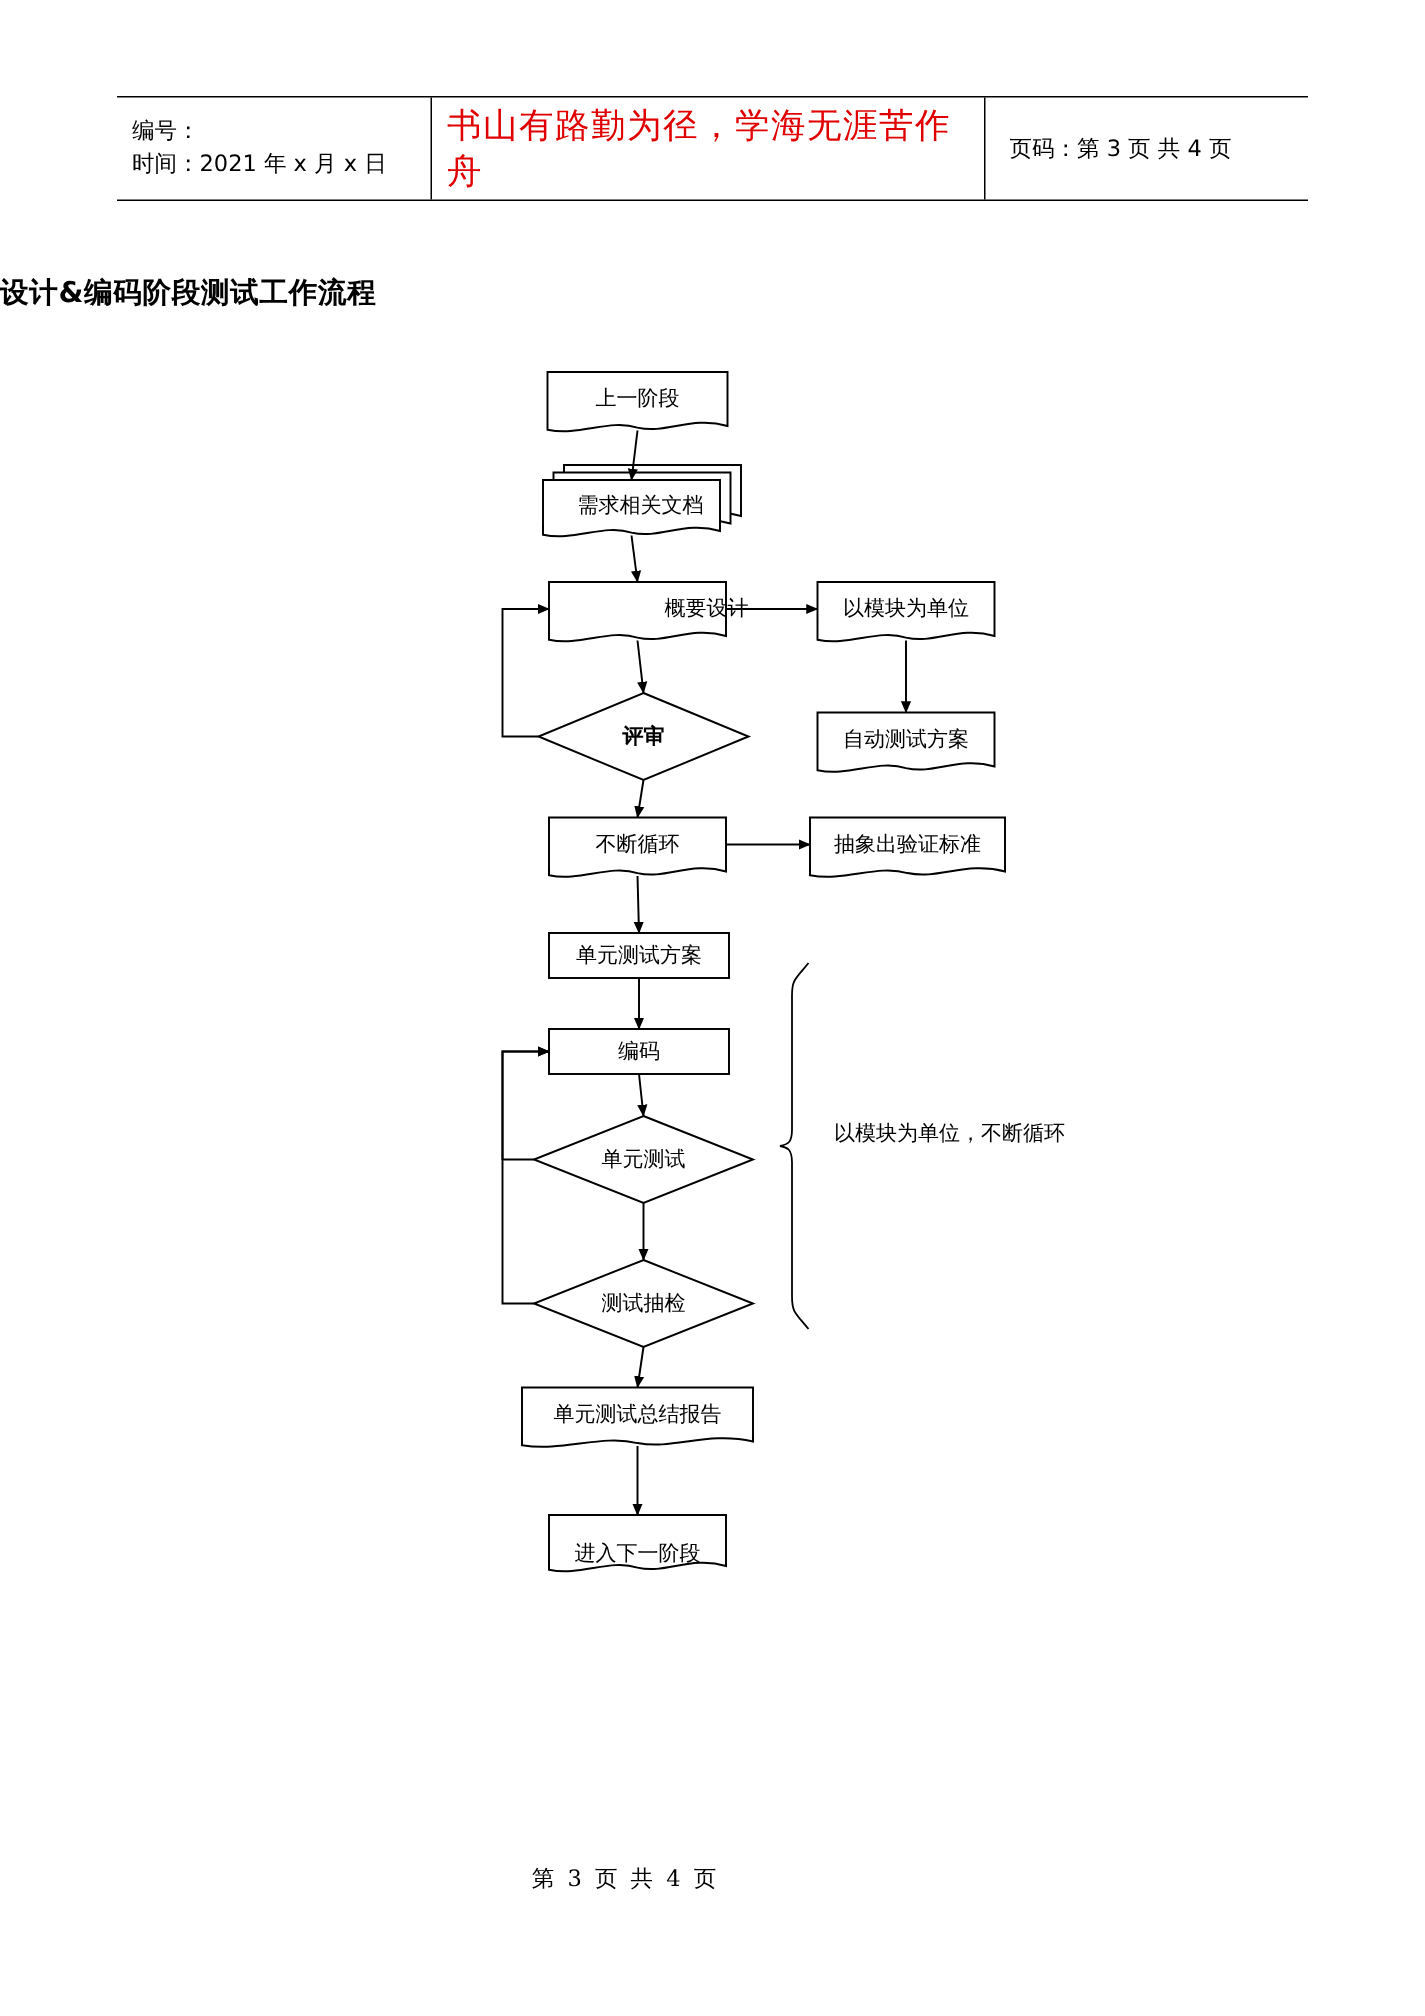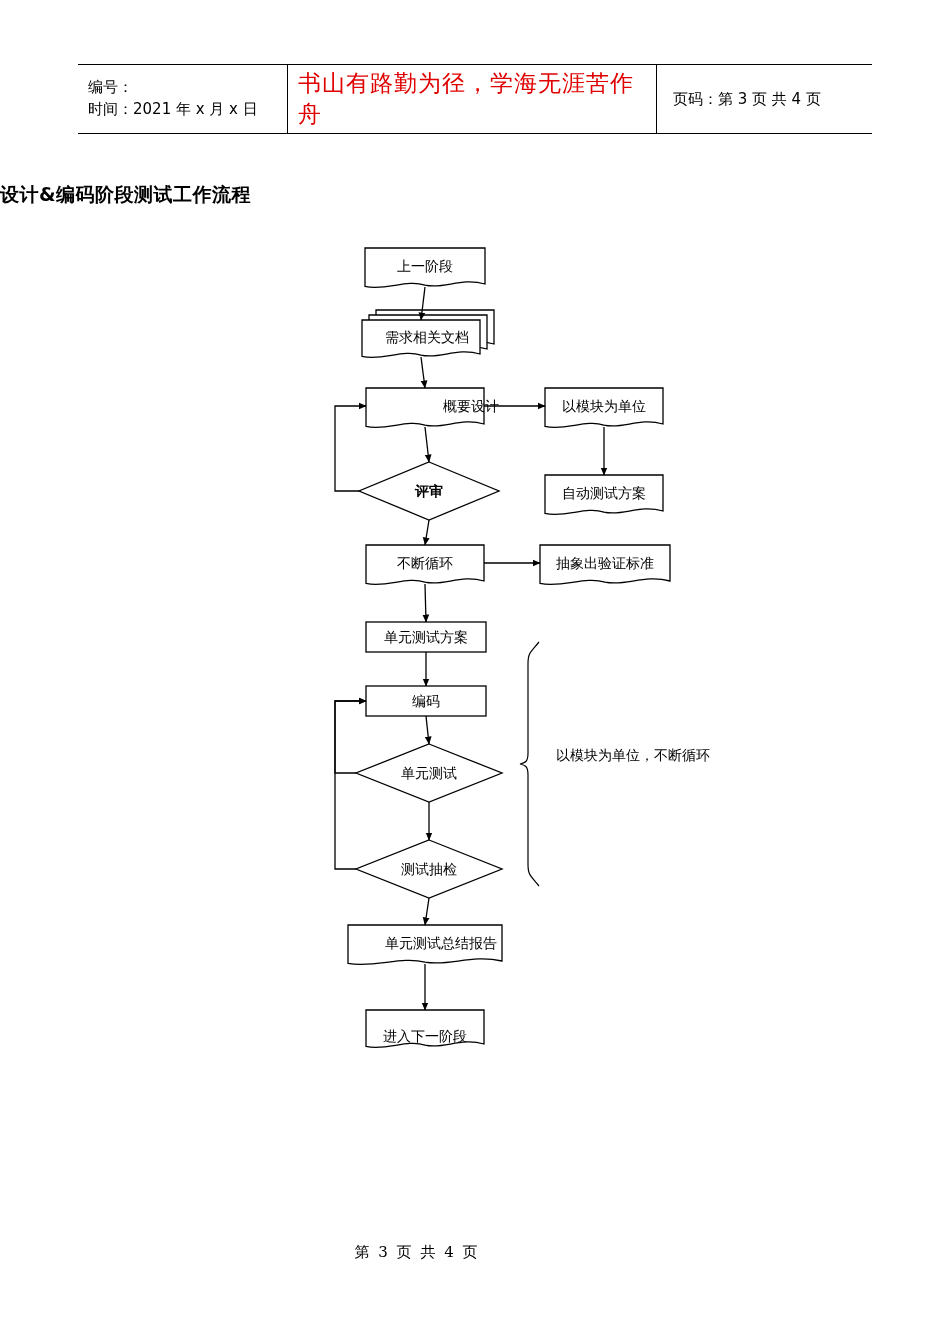--- a/index.html
+++ b/index.html
@@ -190,20 +190,20 @@
     <div class="node-label" style="left: 366px; top: 388px; width: 118px; height: 36px; padding-left: 46px;">概要设计</div>
     <div class="node-label" style="left: 545px; top: 388px; width: 118px; height: 36px;">以模块为单位</div>
     <div class="node-label" style="left: 359px; top: 462px; width: 140px; height: 58px; font-weight: bold;">评审</div>
     <div class="node-label" style="left: 545px; top: 475px; width: 118px; height: 36px;">自动测试方案</div>
     <div class="node-label" style="left: 366px; top: 545px; width: 118px; height: 36px;">不断循环</div>
     <div class="node-label" style="left: 540px; top: 545px; width: 130px; height: 36px;">抽象出验证标准</div>
     <div class="node-label" style="left: 366px; top: 622px; width: 120px; height: 30px;">单元测试方案</div>
     <div class="node-label" style="left: 366px; top: 686px; width: 120px; height: 30px;">编码</div>
     <div class="node-label" style="left: 356px; top: 744px; width: 146px; height: 58px;">单元测试</div>
     <div class="node-label" style="left: 356px; top: 840px; width: 146px; height: 58px;">测试抽检</div>
-    <div class="node-label" style="left: 348px; top: 925px; width: 154px; height: 36px; margin-left: 16px;">单元测试总结报告</div>
+    <div class="node-label" style="left: 348px; top: 925px; width: 154px; height: 36px;">单元测试总结报告</div>
     <div class="node-label" style="left: 366px; top: 1010px; width: 118px; height: 52px;">进入下一阶段</div>
     <div class="brace-label" style="left: 556px; top: 747px;">以模块为单位，不断循环</div>
   </div>
 
 <div id="doc-footer">
   <span>第 3 页  共 4 页</span>
 </div>
 
 </body></html>

